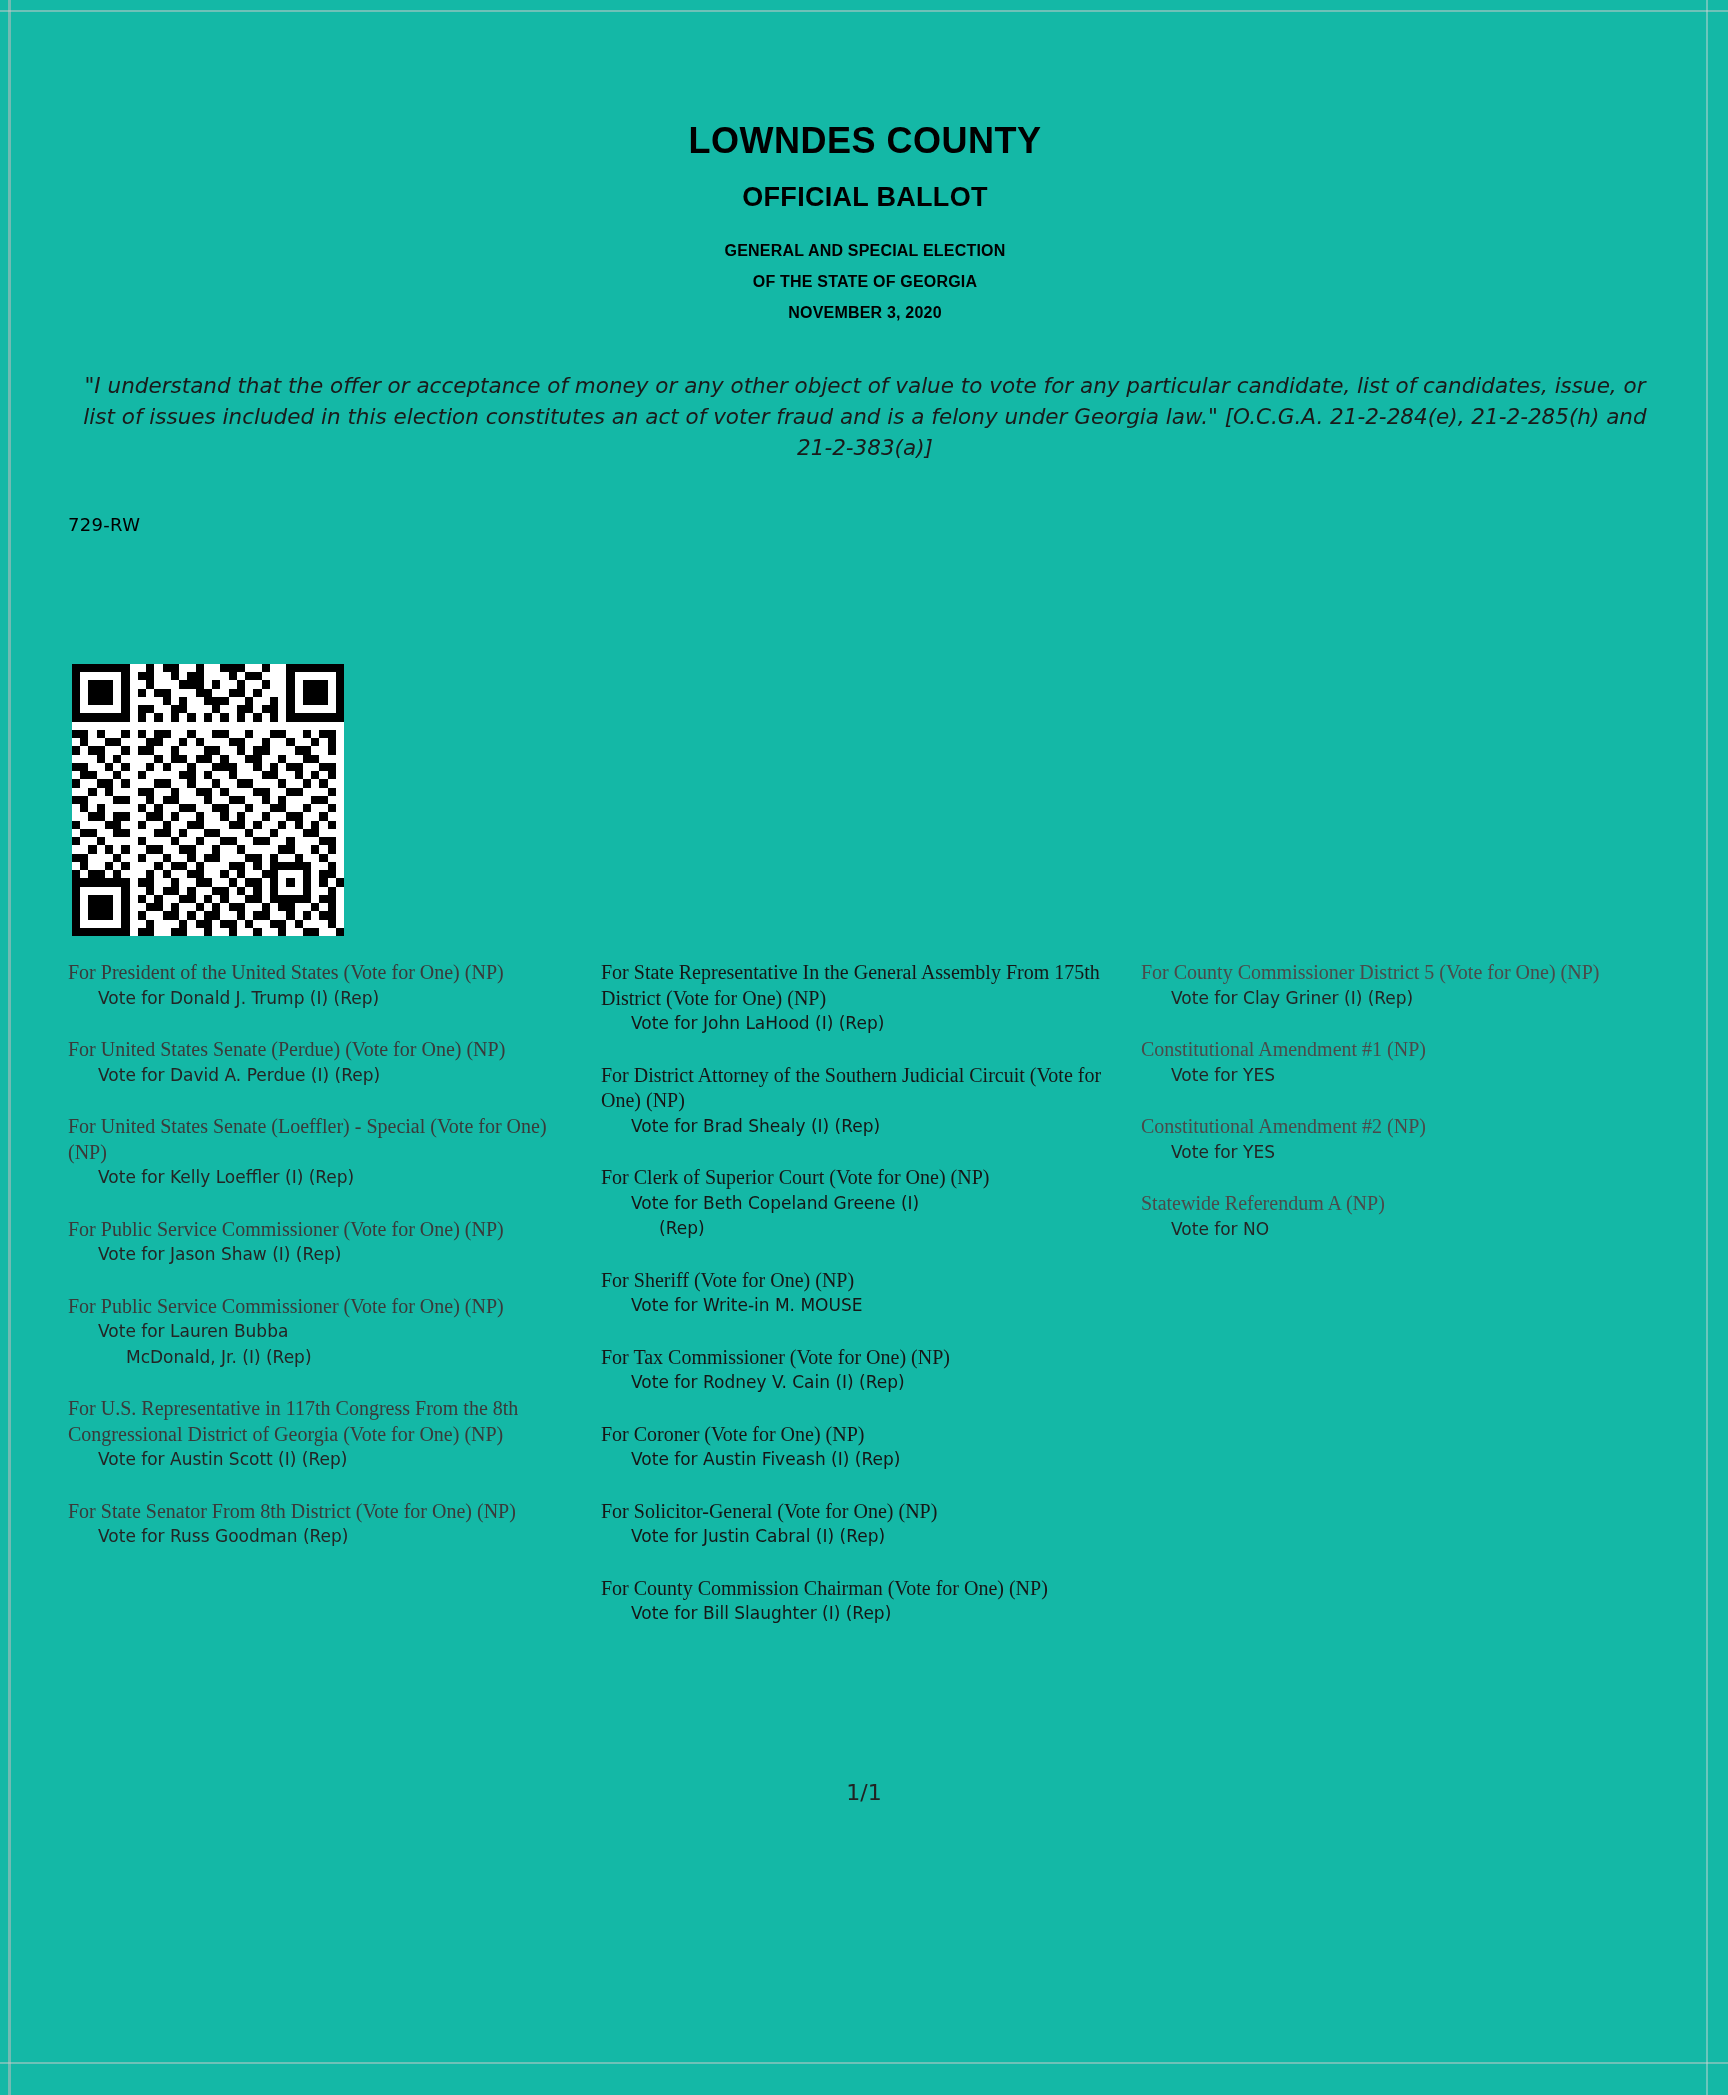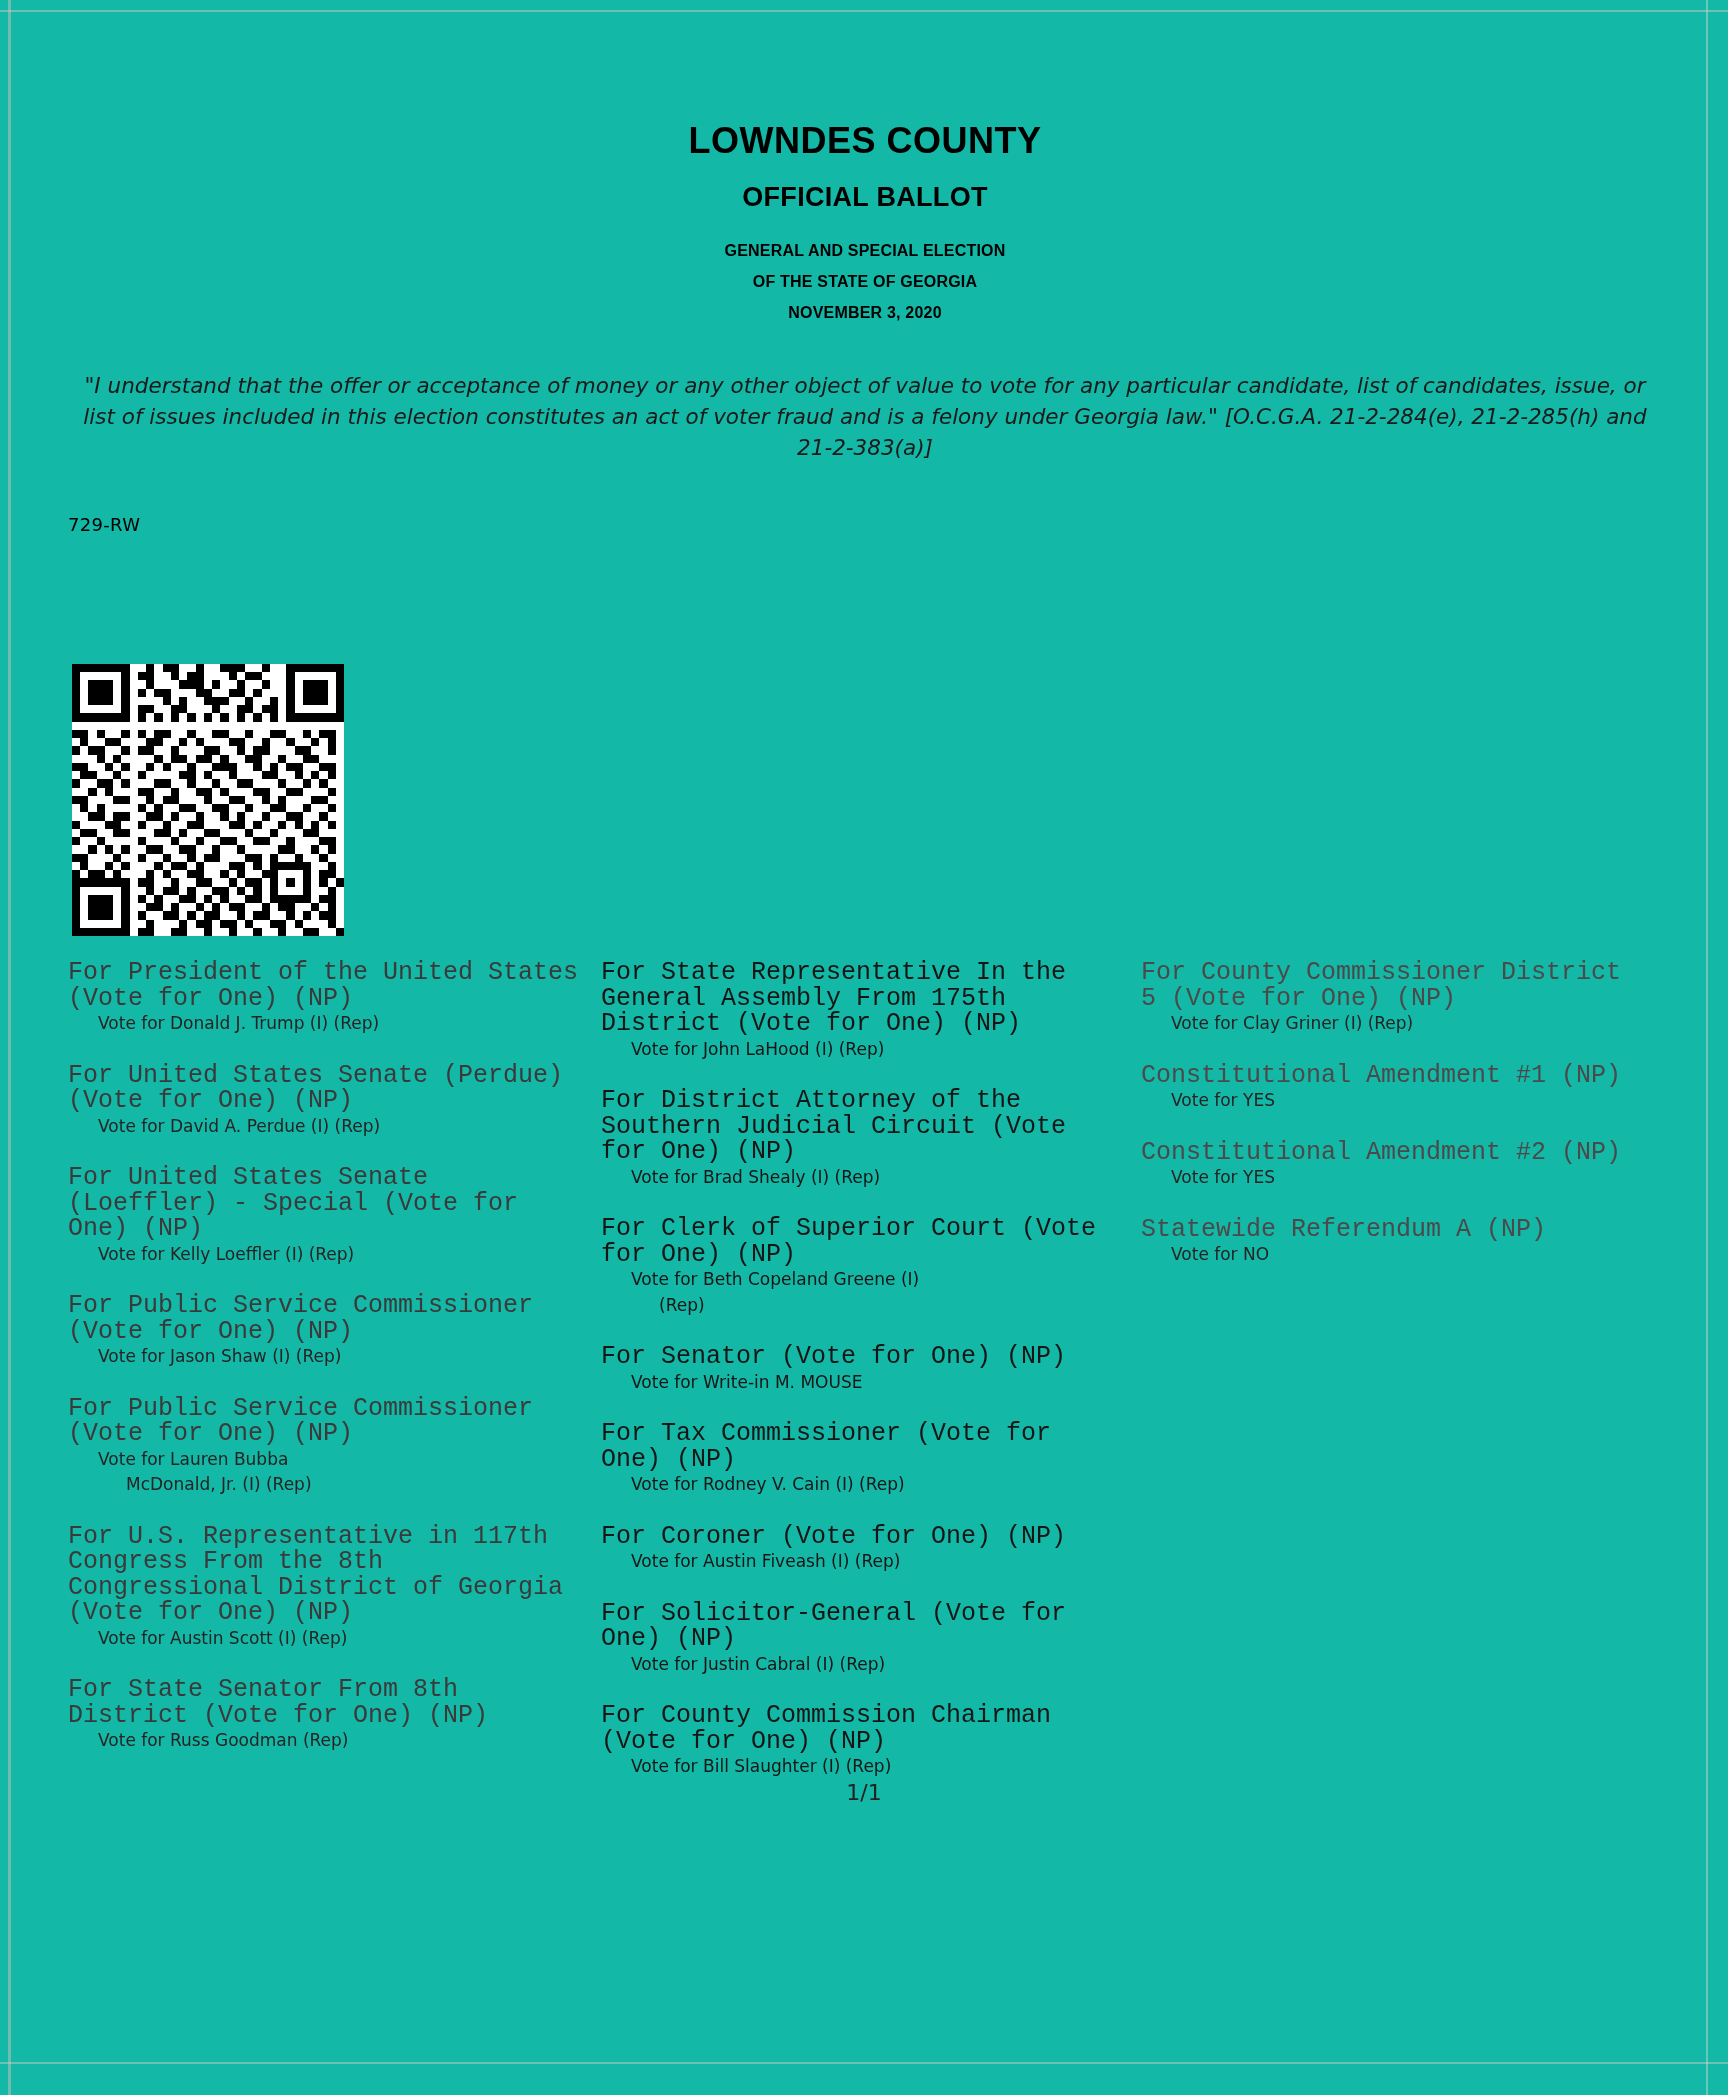--- a/index.html
+++ b/index.html
@@ -127,22 +127,22 @@
     padding-right: 20px;
     box-sizing: border-box;
   }
   .col.col2 { width: 540px; }
   .col.col3 { width: 520px; }
 
   .contest {
     margin-bottom: 26px;
   }
   .contest-title {
-    font-family: Liberation Mono, monospace;
-    font-size: 25px;
+    font-family: Liberation Serif, serif;
+    font-size: 20px;
     line-height: 25.5px;
     color: #3a3a3a;
   }
   .col2 .contest-title, .col2 .choice { color: #161616; }
   .col3 .contest-title { color: #4a4a4a; }
   .choice {
     font-family: "DejaVu Sans", sans-serif;
     font-size: 17px;
     line-height: 25.5px;
     color: #242424;
@@ -567,21 +567,21 @@
         <div class="choice">Vote for Brad Shealy (I) (Rep)</div>
       </div>
       <div class="contest">
         <div class="contest-title">For Clerk of Superior Court  (Vote for One) (NP)</div>
         <div class="choice">Vote for Beth Copeland Greene (I)</div>
         <div class="choice">
             <span class="cont">(Rep)</span>
           </div>
       </div>
       <div class="contest">
-        <div class="contest-title">For Senator  (Vote for One) (NP)</div>
+        <div class="contest-title">For Sheriff  (Vote for One) (NP)</div>
         <div class="choice">Vote for Write-in M. MOUSE</div>
       </div>
       <div class="contest">
         <div class="contest-title">For Tax Commissioner  (Vote for One) (NP)</div>
         <div class="choice">Vote for Rodney V. Cain (I) (Rep)</div>
       </div>
       <div class="contest">
         <div class="contest-title">For Coroner  (Vote for One) (NP)</div>
         <div class="choice">Vote for Austin Fiveash (I) (Rep)</div>
       </div>

